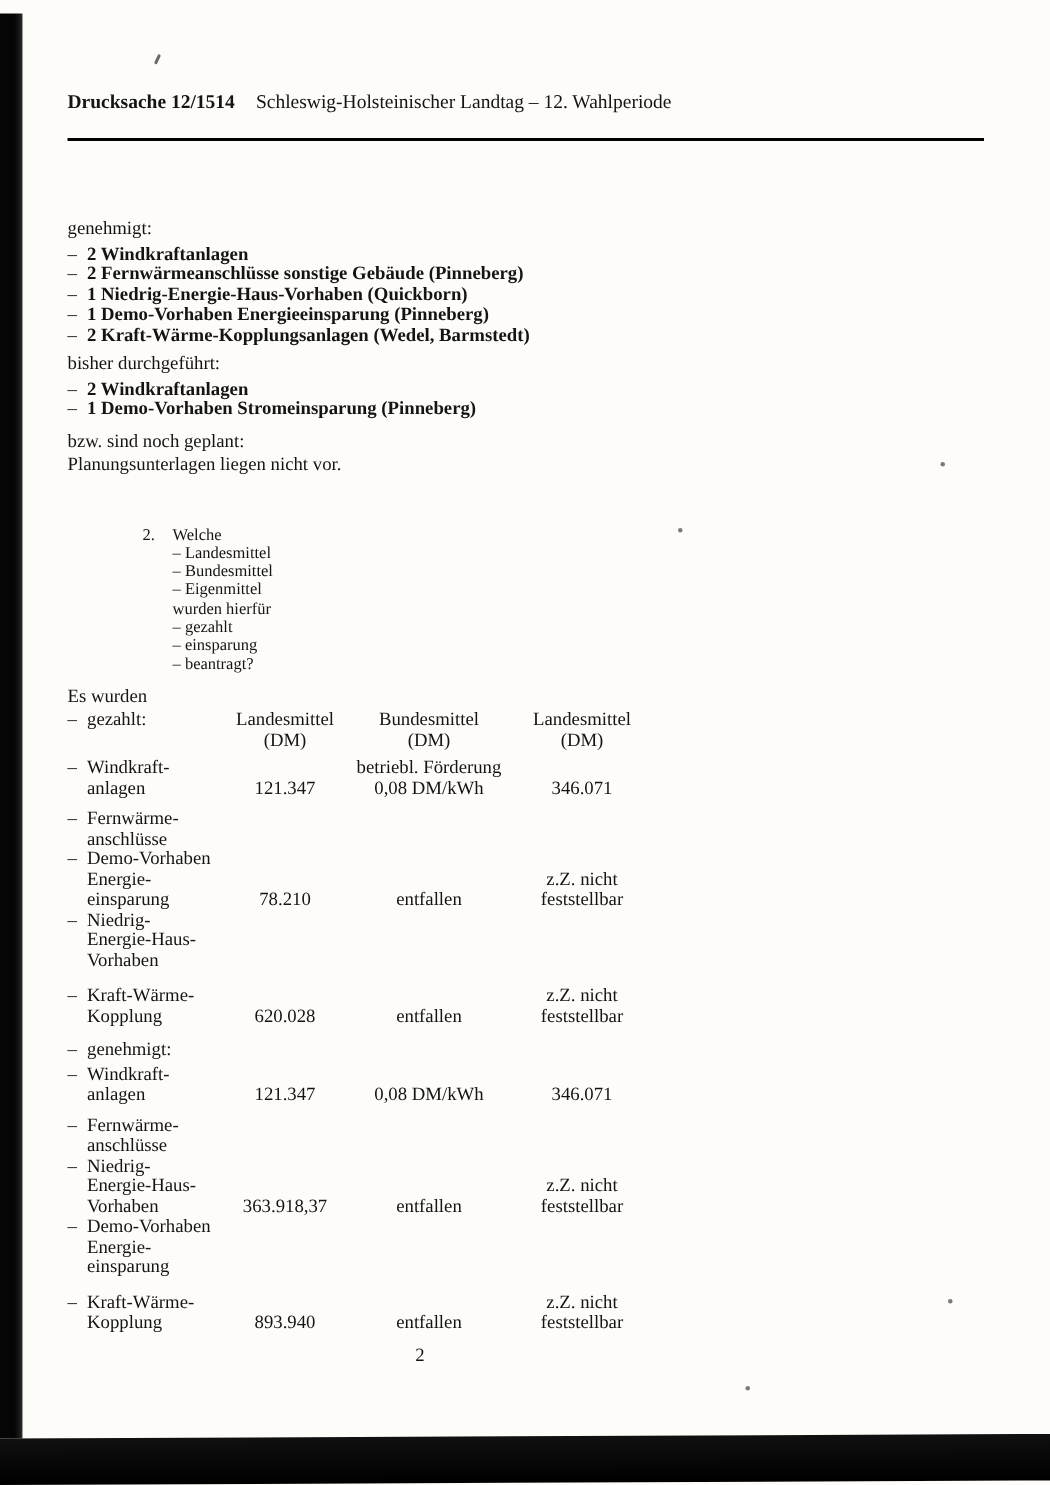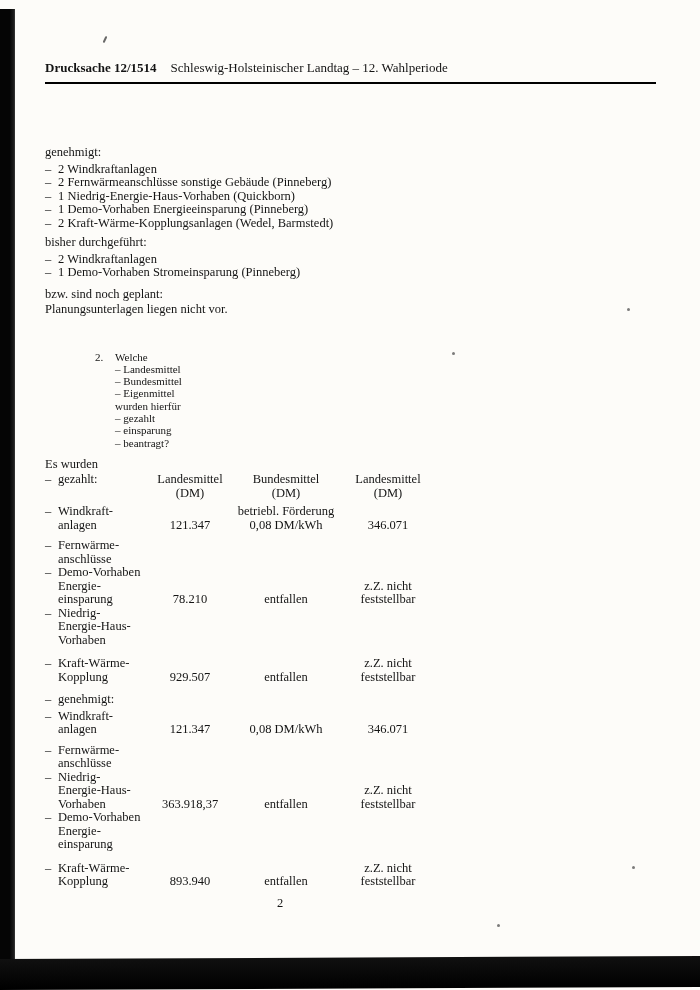--- a/index.html
+++ b/index.html
@@ -25,35 +25,35 @@
     transform-origin:left bottom;
   }
   .speck { position:absolute; background:#5a5a5a; border-radius:50%; width:3px; height:3px; opacity:.8; }
   .speck.curve { width:2px; height:7px; border-radius:2px; transform:rotate(25deg); background:#444; }
 
   
   .doc-header {
     position:absolute; left:45px; right:44px; top:60px;
     display:flex; align-items:baseline; gap:14px;
     font-size:13px; line-height:15px;
-    padding-bottom:7px; border-bottom:2px solid #000;
+    padding-bottom:17px; border-bottom:2px solid #000;
   }
   .doc-number { font-weight:bold; white-space:pre; }
   .doc-title { white-space:pre;text-align:right; }
 
   
   .content {
     position:absolute; left:45px; top:146px; width:470px;
     font-size:12.5px; line-height:13.5px;
   }
   .para-label { white-space:pre; }
   .list { margin-top:3px; }
   .li { display:flex; }
   .dash { width:13px; flex:0 0 13px; }
-  .li .txt { white-space:pre; }
+  .li .txt { white-space:pre;font-weight:bold; }
   .mt6 { margin-top:6px; }
   .mt8 { margin-top:8px; }
   .planned-text { margin-top:2px; }
 
   
   .question {
     margin-top:34px; margin-left:50px;
     font-size:11px; line-height:12.3px;
     display:flex; gap:6px;
   }
@@ -218,21 +218,21 @@
         <div class="tcell"></div>
         <div class="tcell"></div>
       </div>
 
       <div class="trow mt10">
         <div class="tlabel">
             <span class="dash">–</span>
             <span class="lbl">Kraft-Wärme-
 Kopplung</span>
           </div>
-        <div class="tcell">929.507</div>
+        <div class="tcell">620.028</div>
         <div class="tcell">entfallen</div>
         <div class="tcell">z.Z. nicht
 feststellbar</div>
       </div>
 
       <div class="trow thead mt9">
         <div class="tlabel">
             <span class="dash">–</span>
             <span class="lbl">genehmigt:</span>
           </div>

